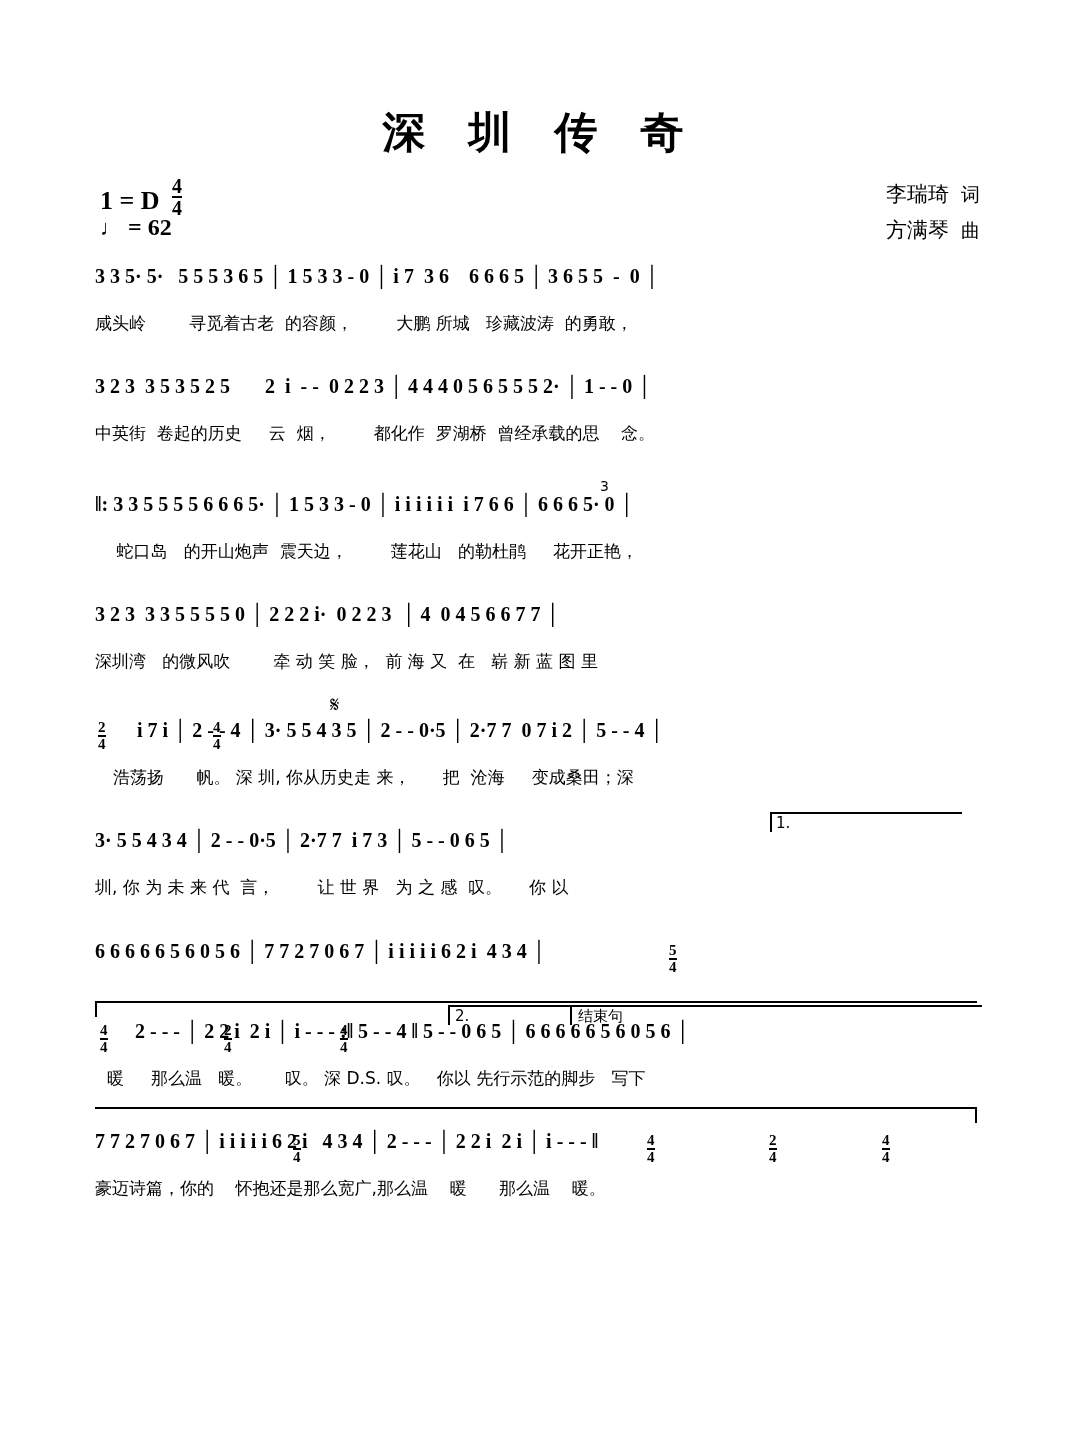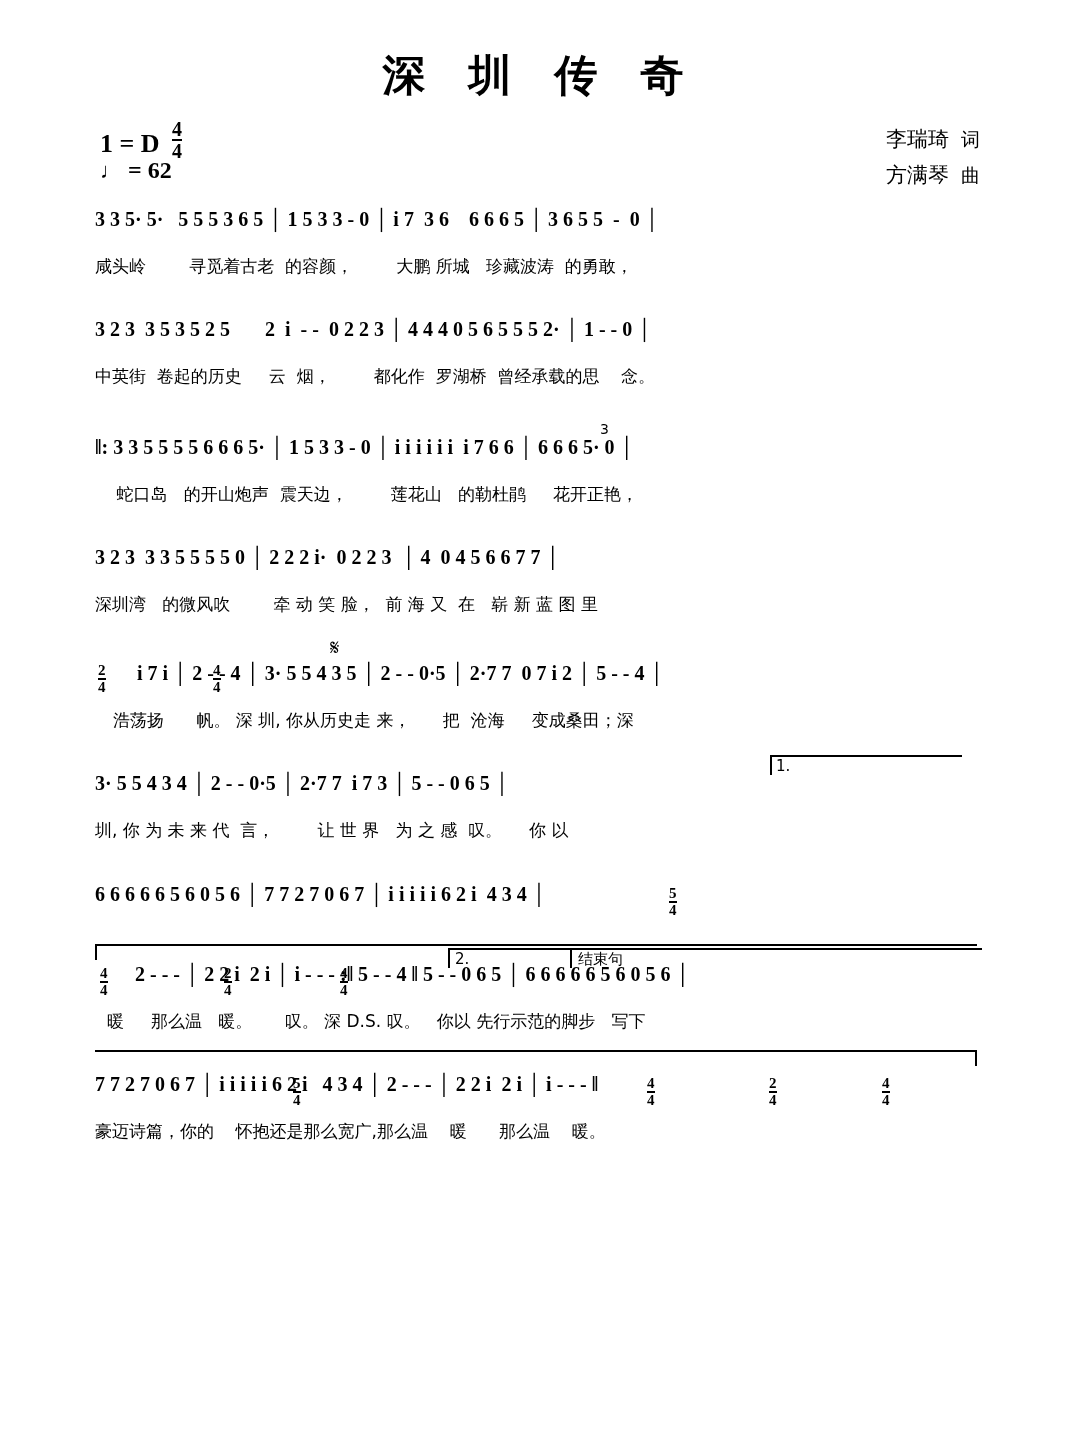--- a/index.html
+++ b/index.html
@@ -21,21 +21,21 @@
     height: 1444px;
     box-sizing: border-box;
     padding: 0;
   }
   .title {
     text-align: center;
     font-family: "DejaVu Sans", sans-serif;
     font-weight: bold;
     font-size: 43px;
     letter-spacing: 14px;
-    padding-top: 47px;
+    padding-top: 104px;
     margin: 0;
   }
   .meta {
     position: relative;
     height: 80px;
     margin-top: 14px;
   }
   .key-sig {
     position: absolute;
     left: 100px;
@@ -63,21 +63,21 @@
     font-weight: bold;
   }
   .tempo .note-glyph { font-size: 22px; }
   .credits {
     position: absolute;
     right: 100px;
     top: 2px;
     text-align: right;
     font-size: 21px;
     line-height: 1.7;
-    font-family: Liberation Sans, sans-serif;
+    font-family: Liberation Mono, monospace;
   }
   .credits div span.role { margin-left: 12px; font-size: 19px; }
 
   .systems {
     margin-top: 4px;
   }
   .system {
     position: relative;
     margin: 0 0 40px 0;
     padding: 0 95px;

